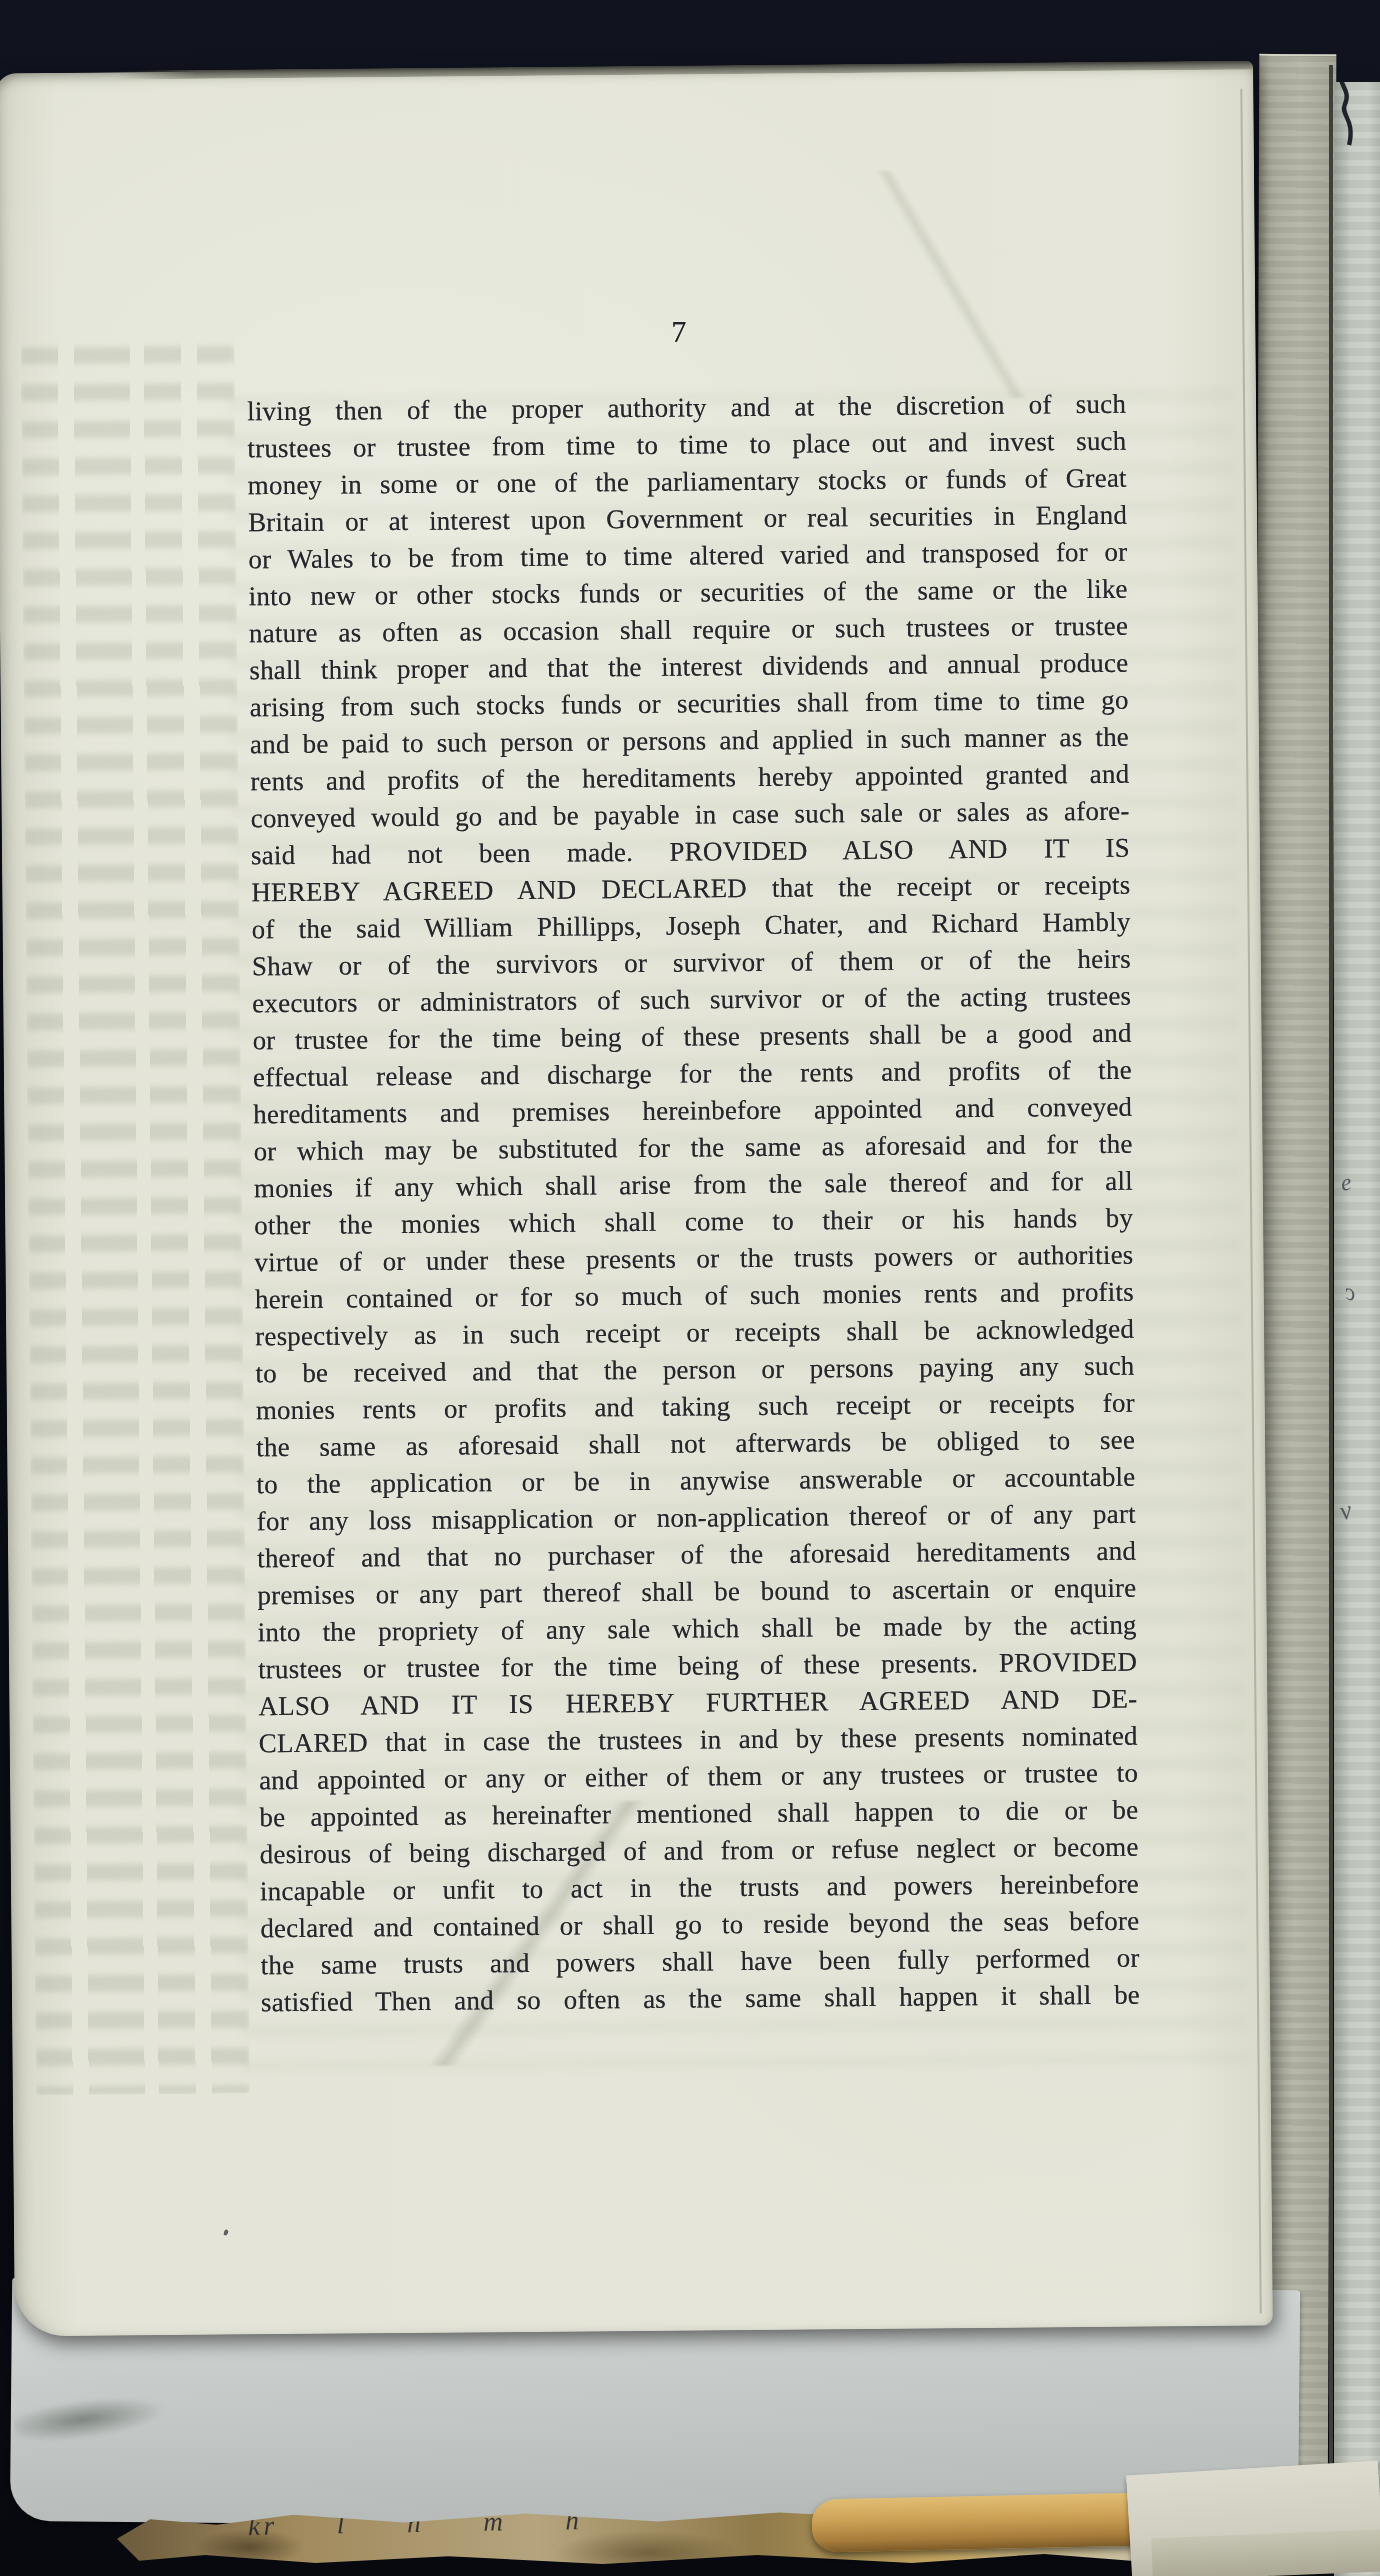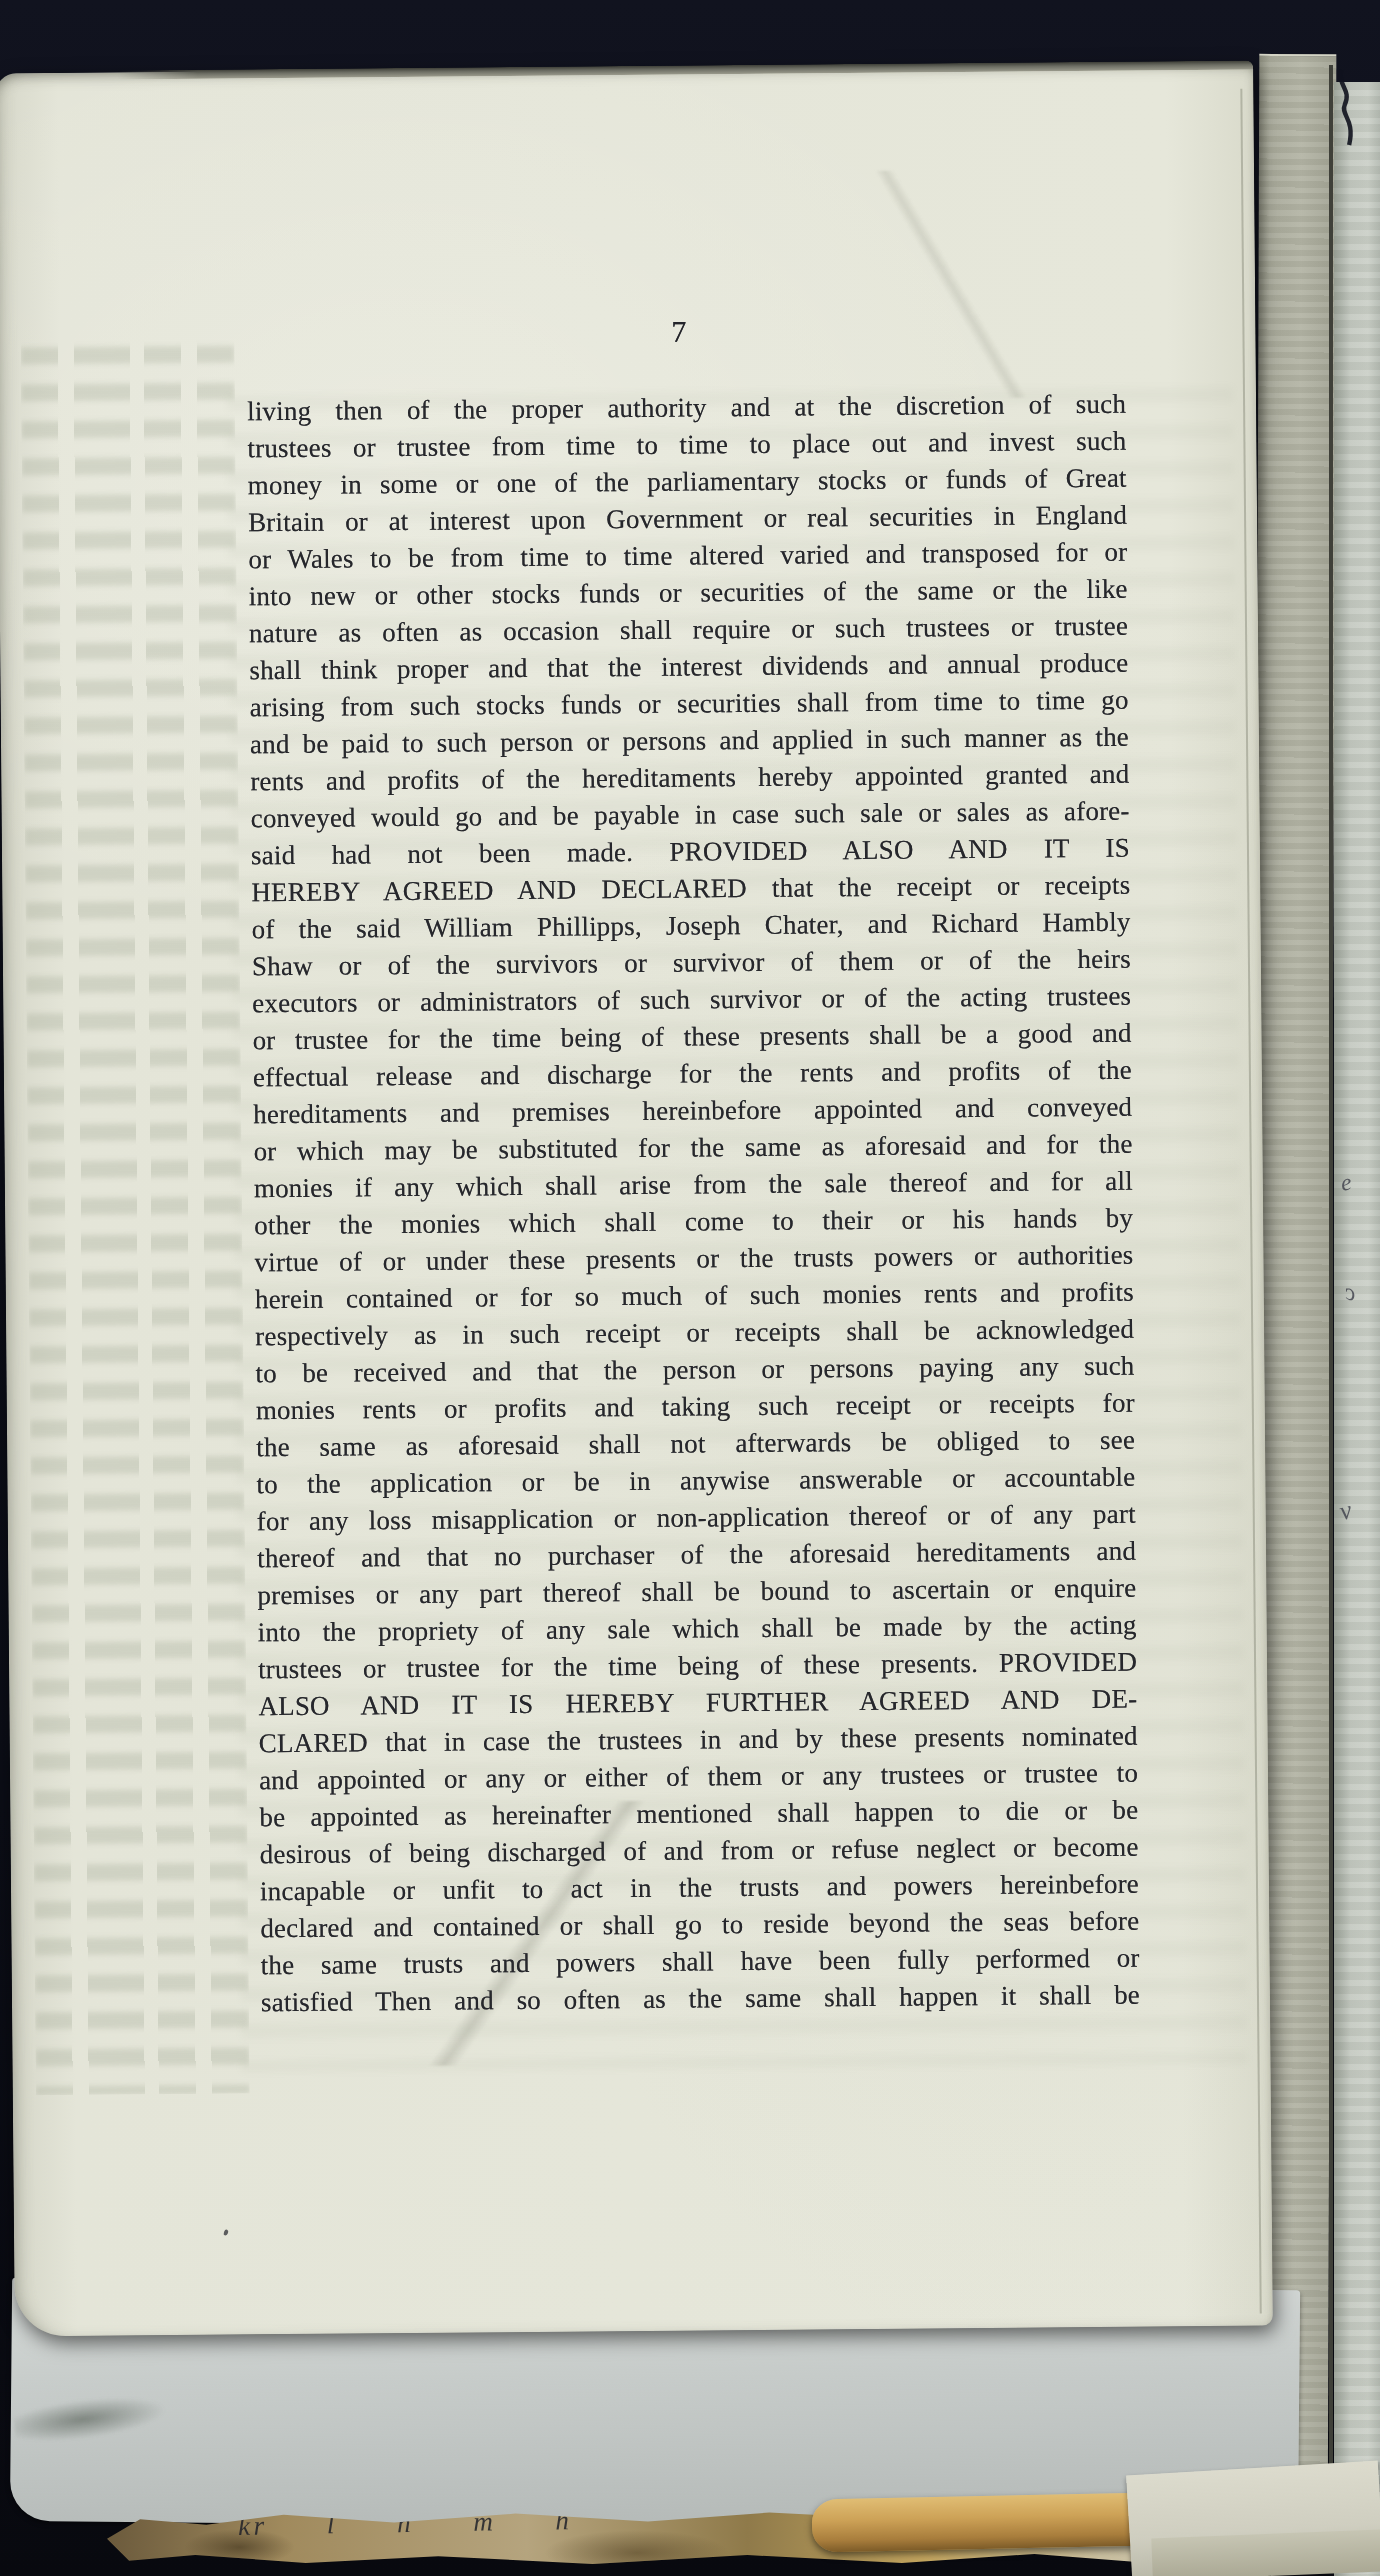--- a/index.html
+++ b/index.html
@@ -46,21 +46,21 @@
     box-shadow:0 2.6px 5.3px rgba(0,0,0,.45);
   }
   .smudge{
     left:14px;top:2399px;width:153px;height:39px;
     background:radial-gradient(ellipse at 45% 50%,rgba(58,68,58,.5),rgba(58,68,58,0) 70%);
     transform:rotate(-7deg);filter:blur(1.8px);
   }
 
   
   .tatter{
-    left:107px;top:2508px;width:1104px;height:56px;
+    left:117px;top:2508px;width:1104px;height:56px;
     background:
       radial-gradient(79px 26px at 12% 70%,rgba(52,40,20,.55),transparent 70%),
       radial-gradient(123px 30px at 48% 80%,rgba(70,54,26,.5),transparent 75%),
       linear-gradient(90deg,#6b5a3c 0,#a08a5d 16%,#b5a47e 38%,#8f7a4a 58%,#c3a55f 74%,#cabf9f 90%,#c8c3ac 100%);
     clip-path:polygon(0 55%,3% 20%,9% 30%,16% 12%,26% 26%,37% 10%,49% 24%,60% 8%,72% 20%,83% 6%,92% 16%,100% 4%,100% 78%,93% 96%,84% 82%,72% 98%,58% 84%,44% 100%,30% 86%,18% 98%,8% 84%,2% 94%);
   }
   .scribble{
     left:131px;top:0px;position:absolute;
     font-style:italic;font-size:27px;color:#1f212a;opacity:.85;
     letter-spacing:3.5px;word-spacing:49px;transform:rotate(-1deg);

